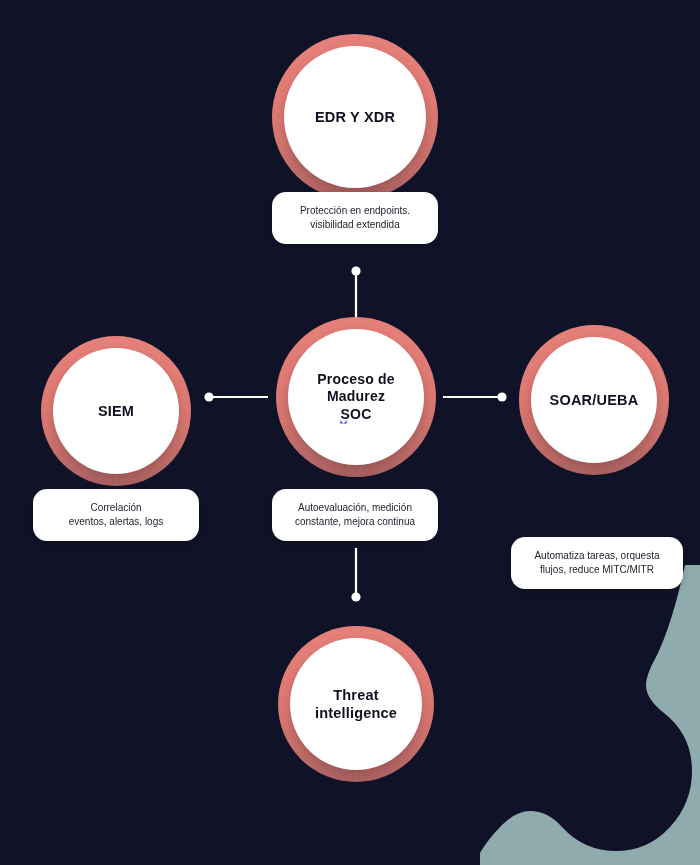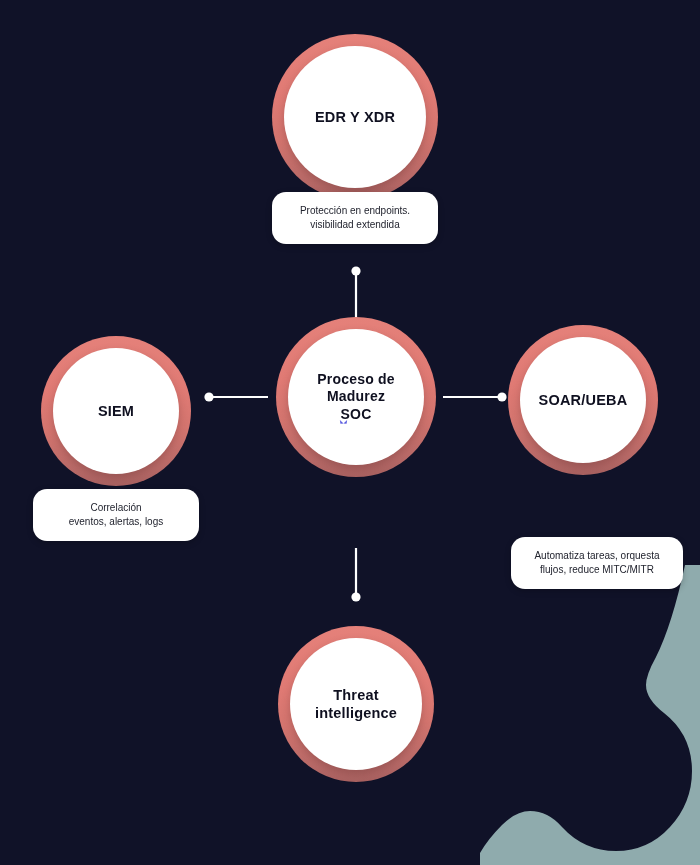--- a/index.html
+++ b/index.html
@@ -179,22 +179,26 @@
 Madurez
 SOC</span>
       </div>
     </div>
   </div>
 
   <svg class="cursor-artifact" style="left:339px; top:419px;" viewBox="0 0 10 10">
     <path d="M1 1 L5 5 L1.6 5.2 Z" fill="#5a5ce0"></path>
     <path d="M9 1 L5 5 L8.4 5.2 Z" fill="#5a5ce0"></path>
   </svg>
-
-  <div class="node" style="left:508px; top:325px; width:150px; height:150px;">
+  <div class="caption" style="left:272px; top:489px; width:166px; height:52px;">
+    <span class="caption-text">Autoevaluación, medición
+constante, mejora continua</span>
+  </div>
+
+  <div class="node" style="left:519px; top:325px; width:150px; height:150px;">
     <div class="node-ring">
       <div class="node-inner">
         <span class="node-label">SOAR/UEBA</span>
       </div>
     </div>
   </div>
   <div class="caption" style="left:511px; top:489px; width:172px; height:52px;margin-top:48px;">
     <span class="caption-text">Automatiza tareas, orquesta
 flujos, reduce MITC/MITR</span>
   </div>

